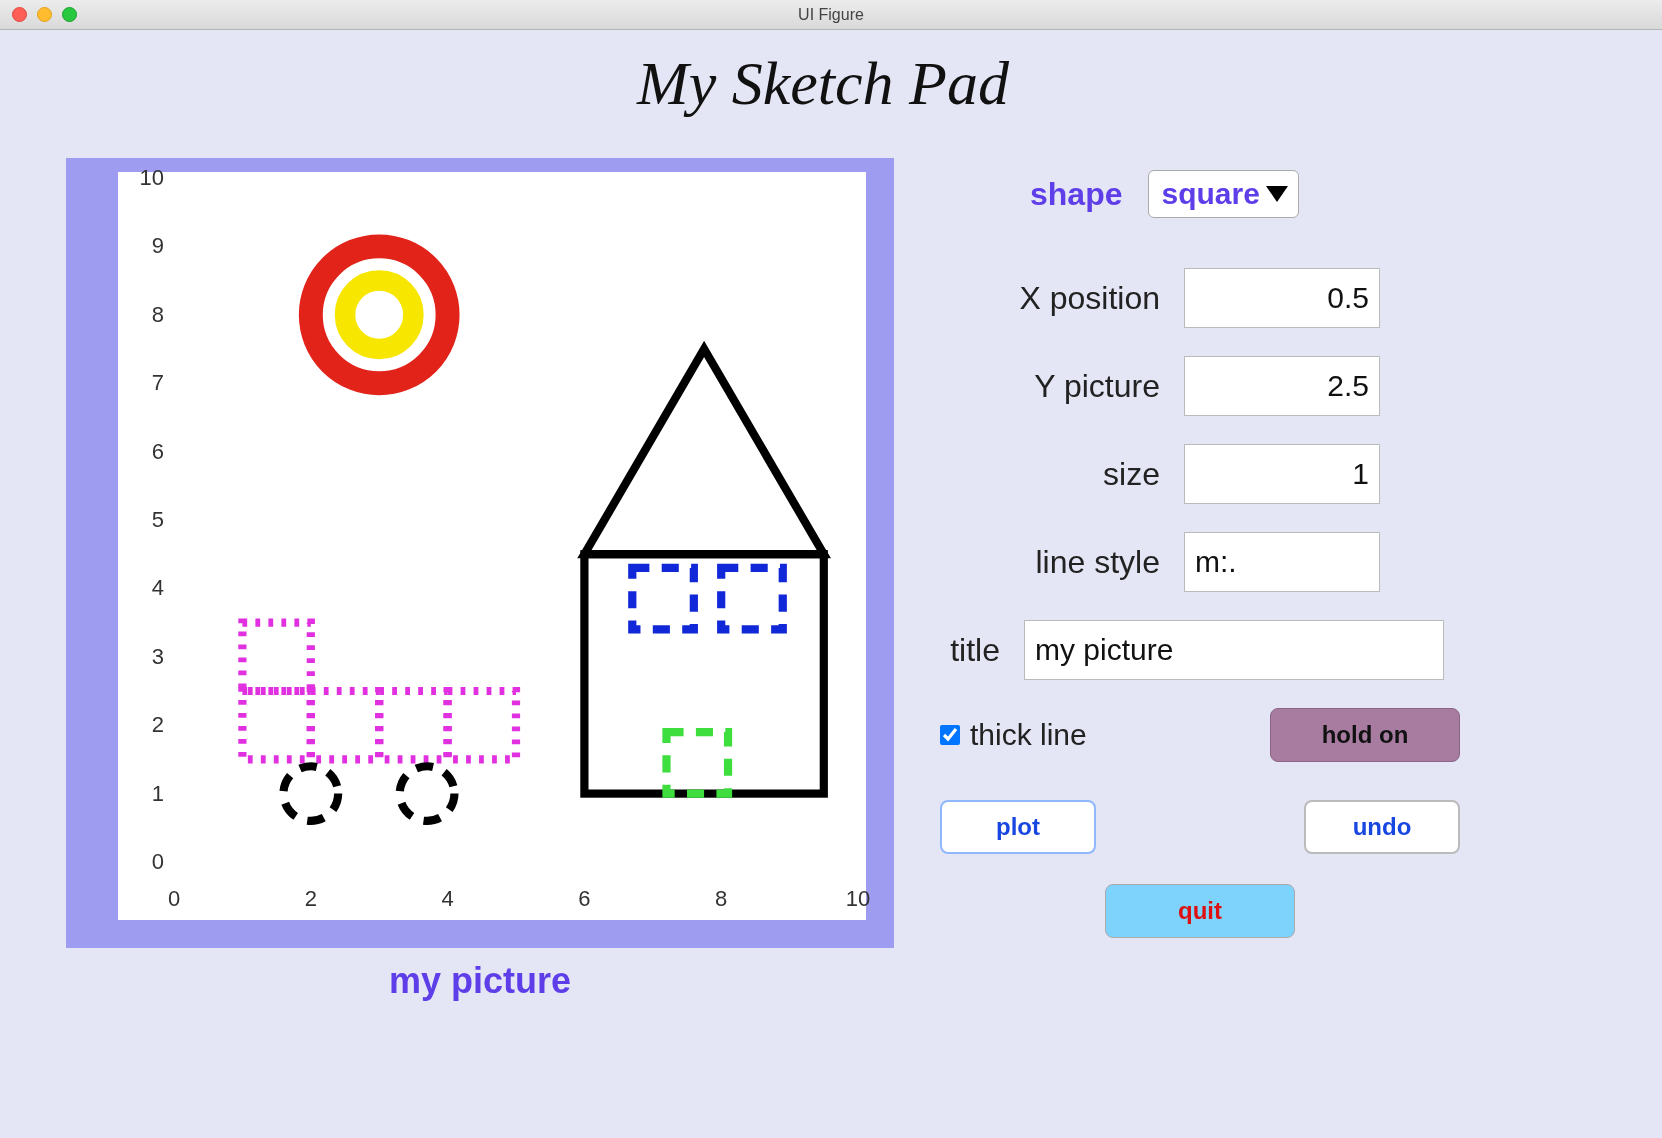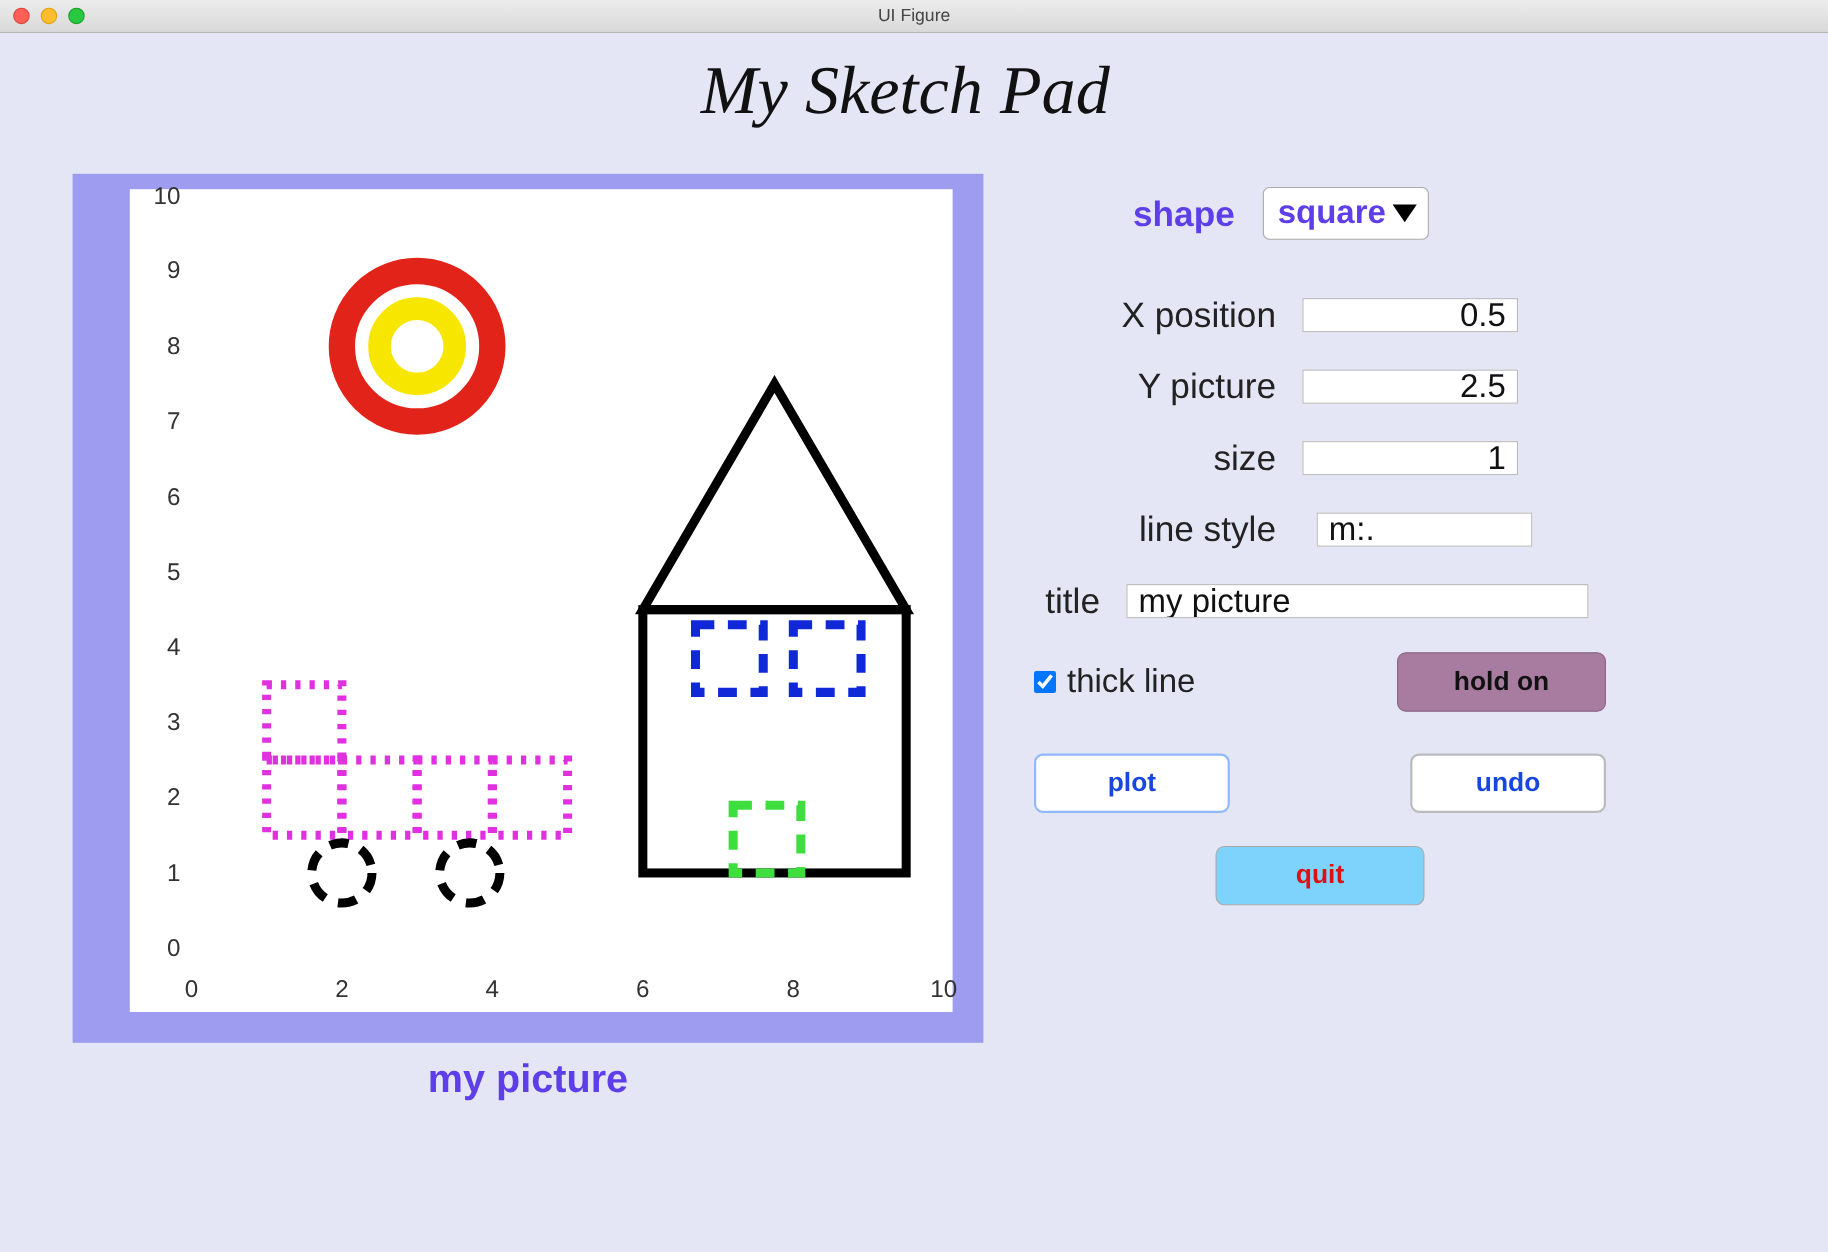--- a/index.html
+++ b/index.html
@@ -86,35 +86,35 @@
 
   .select {
     display:flex; align-items:center; justify-content:space-between;
     background:#fff; border:1px solid #aaa; border-radius:6px;
     padding: 4px 10px 4px 12px; font-size:30px; font-weight:600; color:#5e3ee8;
     width: 151px; height:48px;
   }
   .select .tri { width:0;height:0;border-left:11px solid transparent;border-right:11px solid transparent;border-top:16px solid #000; }
 
   .input {
-    background:#fff; border:1px solid #bbb; height:31px;
+    background:#fff; border:1px solid #bbb; height:60px;
     font-size:30px; padding: 4px 10px; color:#111;
   }
   .input.num { text-align:right; width:196px; }
   .input.text { text-align:left; width:196px; }
   .input.title { text-align:left; width:420px; }
 
   .chk { width:20px;height:20px; }
 
   .btn {
     display:flex; align-items:center; justify-content:center;
     height:54px; border-radius:8px; font-size:24px; font-weight:600;
   }
   .btn.hold { width:190px; background:#a87ca0; color:#111; border:1px solid #8c6486; }
-  .btn.plot, .btn.undo { width:178px; background:#fff; color:#1746e0; border:2px solid #8fb8ff; }
+  .btn.plot, .btn.undo { width:156px; background:#fff; color:#1746e0; border:2px solid #8fb8ff; }
   .btn.undo { border-color:#bbb; }
   .btn.quit { width:190px; background:#7dd3fc; color:#d11; border:1px solid #aaa; }
 </style>
 </head>
 <body>
 
 <div class="titlebar">
   <div class="traffic">
     <div class="tl red"></div>
     <div class="tl yellow"></div>
@@ -187,21 +187,21 @@
       <input class="input num" value="0.5" style="">
     </div>
     <div class="row" style="gap:24px; justify-content:flex-start; margin-left:30px;">
       <div class="lbl" style="width:200px">Y picture</div>
       <input class="input num" value="2.5" style="">
     </div>
     <div class="row" style="gap:24px; justify-content:flex-start; margin-left:30px;">
       <div class="lbl" style="width:200px">size</div>
       <input class="input num" value="1" style="">
     </div>
-    <div class="row" style="gap:37px; justify-content:flex-start; margin-left:30px;">
+    <div class="row" style="gap:24px; justify-content:flex-start; margin-left:30px;">
       <div class="lbl" style="width:200px">line style</div>
       <input class="input text" value="m:." style="">
     </div>
 
     <div class="row" style="gap:24px; justify-content:flex-start; margin-left:-30px;">
       <div class="lbl" style="width:100px">title</div>
       <input class="input title" value="my picture" style="">
     </div>
 
     <div class="row" style="justify-content:space-between; margin-top:18px; margin-left:10px; width:520px;">

